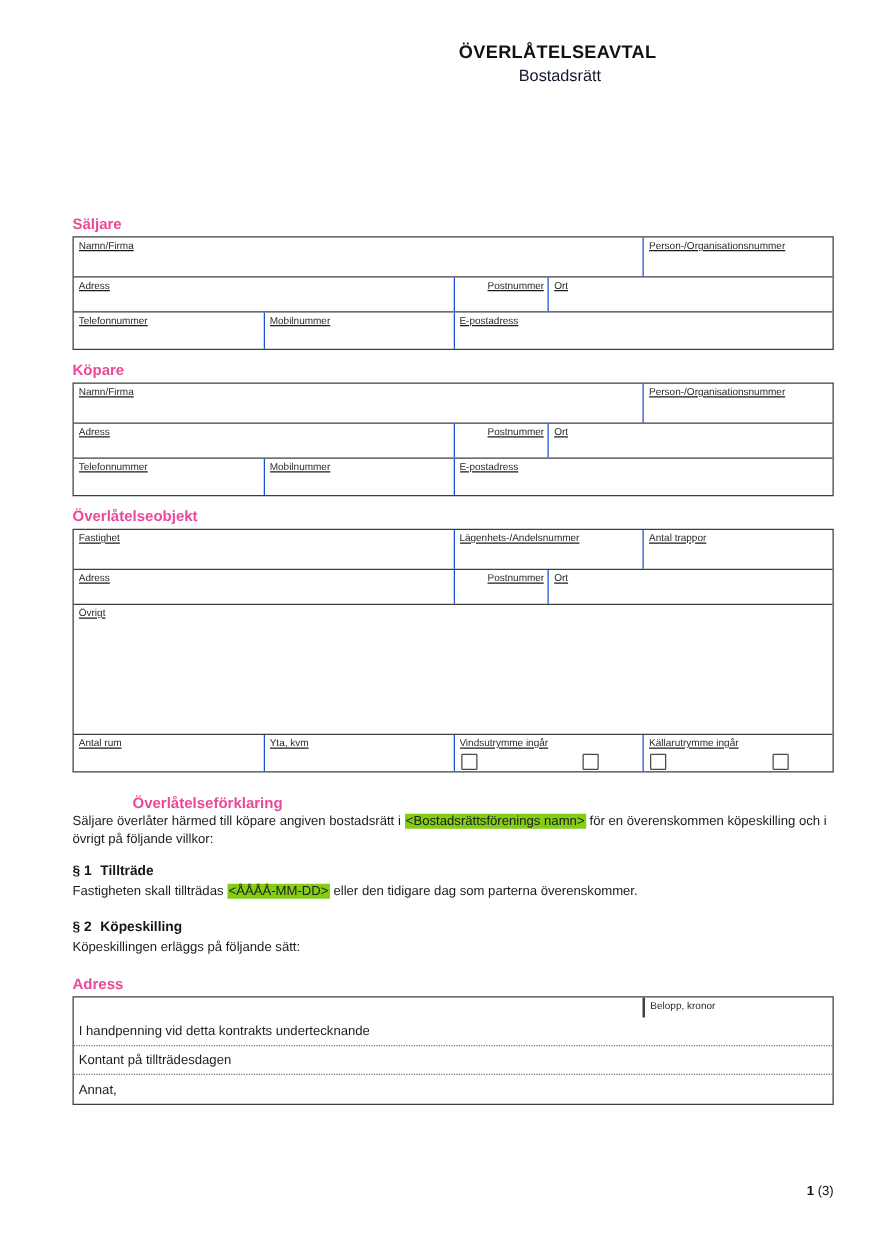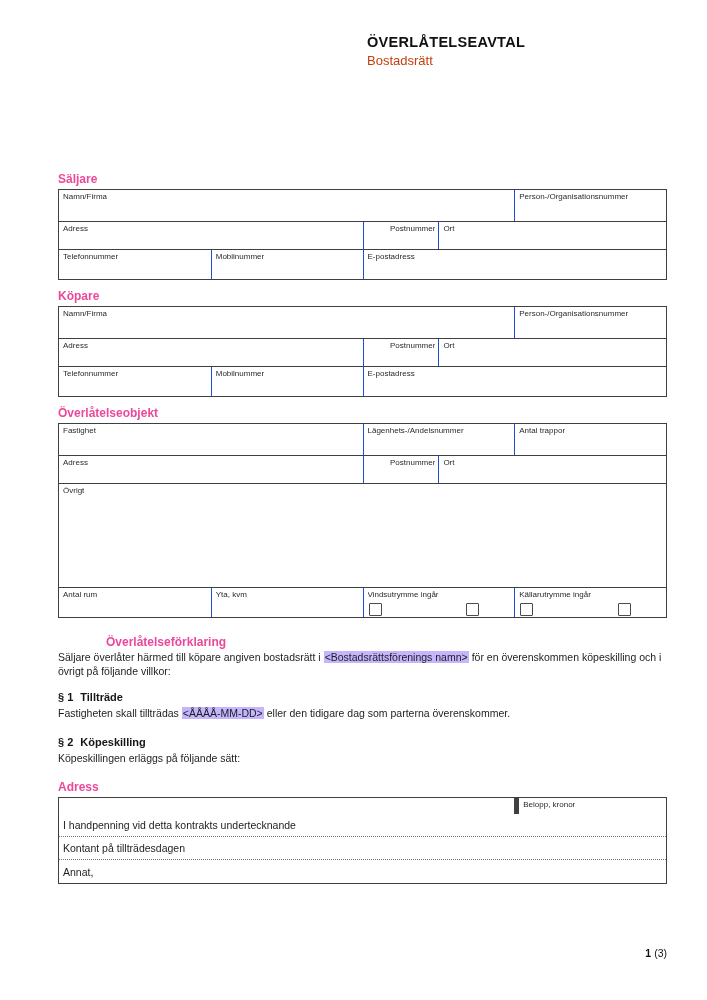--- a/index.html
+++ b/index.html
@@ -4,55 +4,55 @@
 <style>
   * { margin:0; padding:0; box-sizing:border-box; }
   html,body { background:#ffffff; }
   .page {
     position:relative; width:707px; height:1000px; margin:0 auto;
     background:#ffffff; color:#1d1d1d;
     font-family:"Liberation Sans", sans-serif;
   }
   .title-block { position:absolute; left:367px; top:34px; }
   .doc-title { font-size:14.5px; font-weight:bold; letter-spacing:.3px; color:#111; }
-  .doc-subtitle { font-size:13px; margin-top:3px; color:#c2410c; }
+  .doc-subtitle { font-size:13px; margin-top:3px; color:#0f172a;margin-left:48px; }
 
   .content { position:absolute; left:58px; top:172px; width:609px; }
 
   .sec { font-size:12px; font-weight:bold; color:#ec4899; margin:0 0 3px 0; height:14px; }
   .mt9  { margin-top:9px; }
   .mt17 { margin-top:17px;margin-left:48px; }
   .mt13 { margin-top:13px; }
   .mt15 { margin-top:15px; }
 
   .tbl { border:1px solid #3f3f3f; background:#fff; }
   .trow { display:flex; }
   .trow + .trow { border-top:1px solid #3f3f3f; }
-  .cell { position:relative; padding:2px 3px 0 4px; }
+  .cell { position:relative; padding:2px 3px 0 4px;text-decoration:underline; }
   .cell + .cell { border-left:1px solid #1d4ed8; }
   .w125 { width:12.5%;text-align:right; } .w25 { width:25%; } .w375 { width:37.5%; }
   .w50 { width:50%; } .w75 { width:75%; } .w100 { width:100%; }
   .h31 { height:31px; } .h28 { height:28px; } .h30 { height:30px; } .h104 { height:104px; }
   .lbl { display:block; font-size:8px; color:#2a2a2a; line-height:10px; white-space:nowrap; overflow:hidden; }
 
   .cbrow { display:flex; align-items:center; margin-top:3px; padding-left:1px; }
   .cbgroup { display:flex; align-items:center; gap:6px; }
   .cbgroup.second { margin-left:auto; margin-right:26px; }
   .cbox { width:13px; height:13px; border:1px solid #4a4a4a; background:#fff; border-radius:1px; display:inline-block; }
   .cbtext { font-size:10.5px; color:#1d1d1d; }
 
   .para { font-size:10.5px; line-height:13.5px; color:#1d1d1d; margin-top:2px; }
-  .hl { background:#c4b5fd; padding:0 1px; margin:0 3px; }
+  .hl { background:#84cc16; padding:0 1px; margin:0 3px; }
   .shead { font-size:11px; font-weight:bold; color:#151515; height:14px; }
   .shead .snum { margin-right:7px; }
 
   .cash-tbl { border:1px solid #3f3f3f; }
   .cash-head { position:relative; height:16px; }
   .cash-amount-label { position:absolute; left:75%; top:0; height:16px; display:block;
-    border-left:5px solid #404040; padding:2px 0 0 4px; font-size:8px; color:#2a2a2a; }
+    border-left:2px solid #404040; padding:2px 0 0 4px; font-size:8px; color:#2a2a2a; }
   .cash-row { display:flex; align-items:center; height:23px; padding-left:4px;
     font-size:10.5px; color:#1d1d1d; }
   .cash-row.dotted { border-bottom:1px dotted #767676; }
 
   .page-num { position:absolute; left:0; top:947px; width:667px; text-align:right;
     font-size:10.5px; color:#111; }
   .page-num b { margin-right:3px; }
 </style>
 </head>
 <body>

